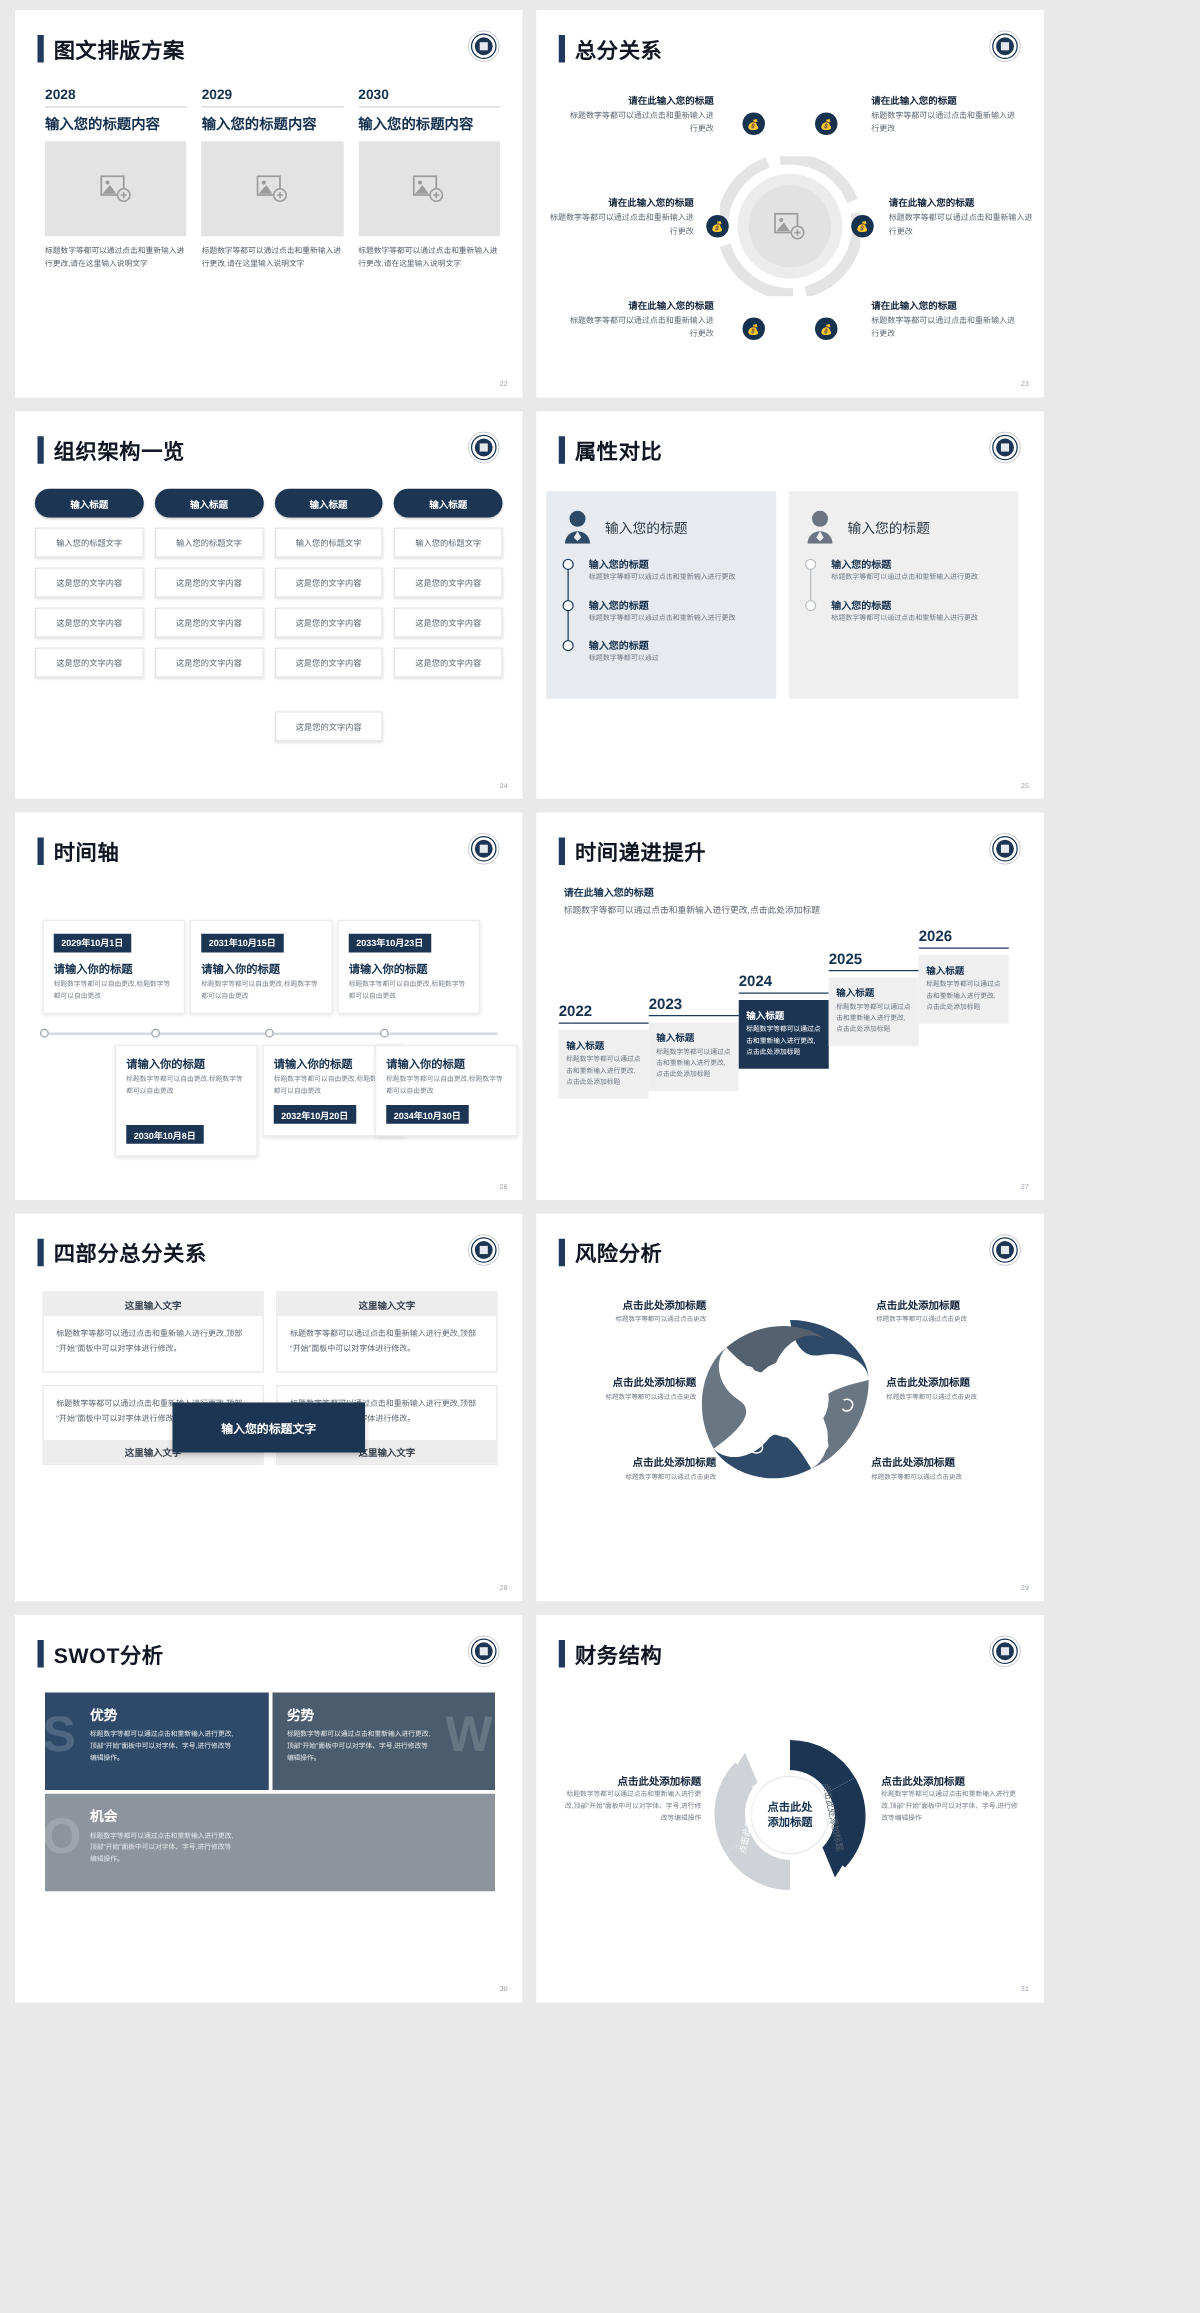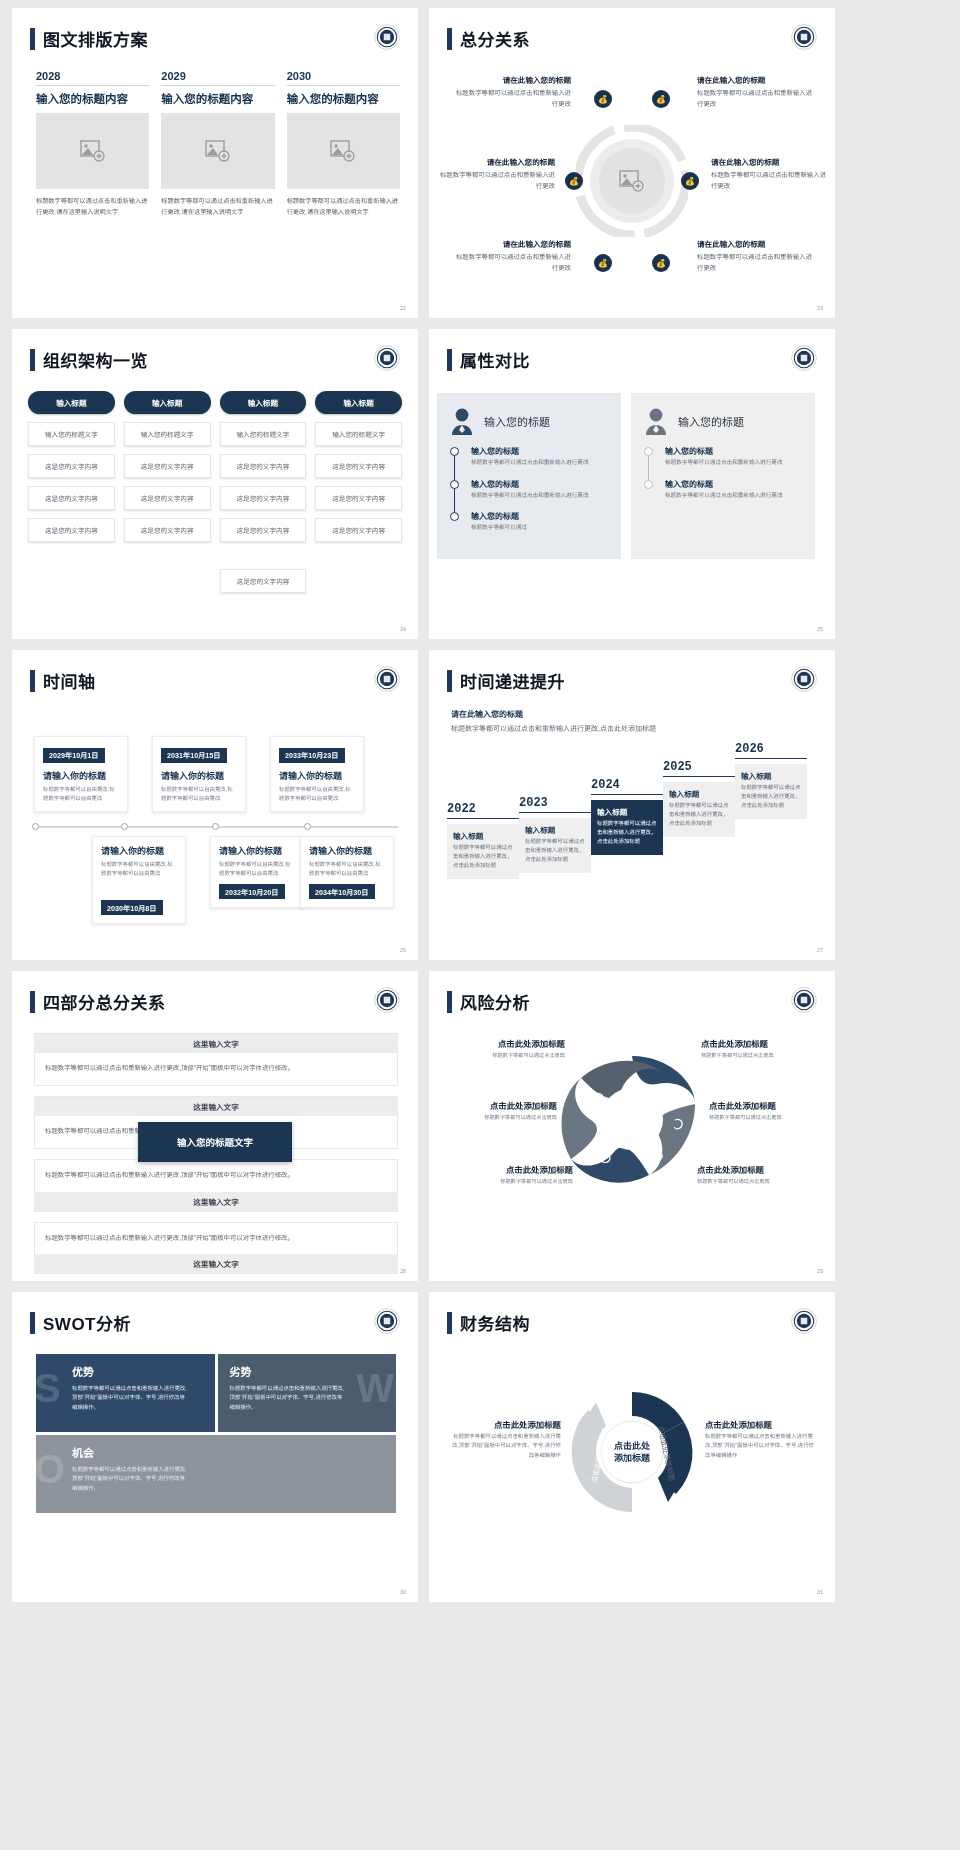--- a/index.html
+++ b/index.html
@@ -71,43 +71,43 @@
     border-radius:50%; border:1.4px solid #1f3a5c; background:#fff; }
   .s25-st{ font-size:8px; font-weight:700; color:#16324f; }
   .s25-sd{ font-size:5.6px; line-height:1.7; color:#707883; margin-top:2px; }
   .p-b .s25-tl::before{ background:#b9bdc2; }
   .p-b .s25-step::before{ border-color:#b9bdc2; }
 
   
   .s26-line{ position:absolute; left:20px; right:20px; top:176px; height:1.5px; background:#d6d9dd; }
   .s26-dot{ position:absolute; width:7px;height:7px;border-radius:50%; background:#fff;
     border:1.5px solid #9aa4b0; top:-3px; }
-  .s26-card{ position:absolute; width:94px; background:#fff; border:1px solid #ebecee;
+  .s26-card{ position:absolute; width:114px; background:#fff; border:1px solid #ebecee;
     box-shadow:0 1px 3px rgba(0,0,0,.12); padding:7px 8px 8px; }
   .s26-date{ display:inline-block; background:#1b3553; color:#fff; font-size:7.2px; font-weight:700;
     padding:2.5px 6px; }
   .s26-t{ font-size:9px; font-weight:700; color:#16324f; margin:6px 0 3px; }
   .s26-d{ font-size:5.4px; line-height:1.7; color:#7b828c; }
 
   
   .s27-intro{ position:absolute; top:58px; left:22px; width:230px; }
   .s27-it{ font-size:8px; font-weight:700; color:#16324f; margin-bottom:4px; }
   .s27-id{ font-size:7px; line-height:1.85; color:#5f6874; }
-  .s27-step{ position:absolute; width:72px;font-family:Liberation Mono, monospace; }
+  .s27-step{ position:absolute; width:72px; }
   .s27-yr{ font-size:12px; font-weight:700; color:#16324f; padding-bottom:2px; }
   .s27-rule{ border-bottom:1.6px solid #1f3a5c; }
   .s27-box{ margin-top:5px; background:#efefef; padding:6px 6px 8px; }
   .s27-box.dark{ background:#1b3553; }
   .s27-bt{ font-size:7.6px; font-weight:700; color:#16324f; }
   .s27-bd{ font-size:5.4px; line-height:1.65; color:#6f7781; margin-top:3px; }
   .s27-box.dark .s27-bt,.s27-box.dark .s27-bd{ color:#fff; }
 
   
   .s28-w{ position:absolute; top:62px; left:22px; right:20px; }
-  .s28-r{ display:flex; gap:10px;flex-direction:column; }
+  .s28-r{ display:flex; gap:10px; }
   .s28-q{ flex:1; background:#fff; border:1px solid #e6e8ea; }
   .s28-cap{ background:#ededee; font-size:7.6px; font-weight:700; color:#3b444f; text-align:center; padding:4px 0; }
   .s28-b{ font-size:6.4px; line-height:1.85; color:#5f6874; padding:9px 10px 11px; }
   .s28-center{ position:absolute; left:50%; top:50%; transform:translate(-50%,-50%);
     width:154px; background:#1b3553; color:#fff; font-size:9.5px; font-weight:700; text-align:center; padding:13px 0;
     box-shadow:0 2px 5px rgba(0,0,0,.25); }
 
   
   .s29-lbl{ position:absolute; width:118px; }
   .s29-t{ font-size:8.4px; font-weight:700; color:#13243a; }

